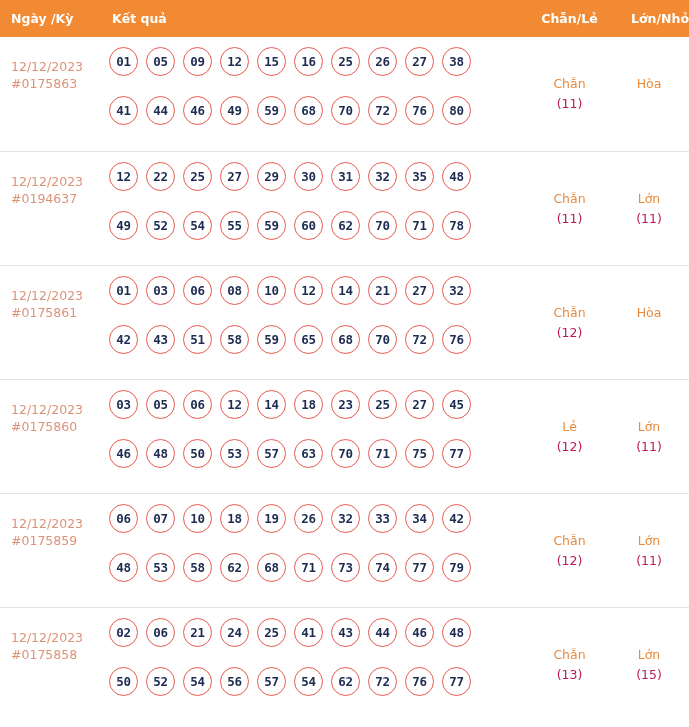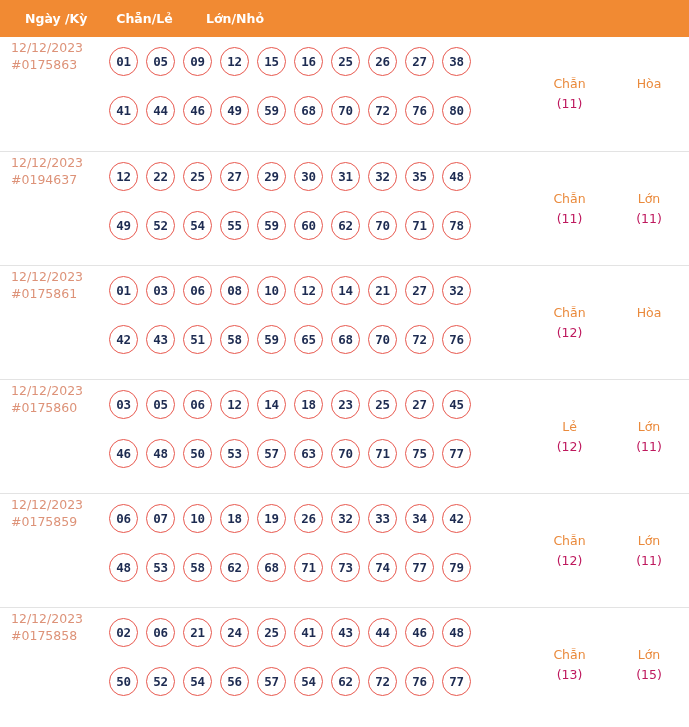--- a/index.html
+++ b/index.html
@@ -24,40 +24,40 @@
     background: #f18a33;
     height: 37px;
     color: #ffffff;
     font-size: 12.5px;
     font-weight: bold;
   }
   .th {
     box-sizing: border-box;
     white-space: nowrap;
   }
-  .th-date   { width: 105px; padding-left: 25px; }
+  .th-date   { width: 105px; padding-left: 11px; }
   .th-result { width: 425px; padding-left: 7px; }
   .th-oe     { width: 79px;  text-align: center; }
   .th-bs     { width: 80px;  text-align: right; }
 
   
   .row {
     display: flex;
     align-items: flex-start;
     border-top: 1px solid #e3e3e3;
     height: 114px;
     box-sizing: border-box;
   }
   .row:first-of-type { border-top: none; }
 
   .cell-date {
     width: 105px;
     box-sizing: border-box;
     padding-left: 11px;
-    padding-top: 2px;
+    padding-top: 21px;
     color: #dd9278;
     font-size: 12.5px;
     line-height: 17px;
     white-space: nowrap;
   }
   .cell-result {
     width: 425px;
     box-sizing: border-box;
     padding-left: 4px;
   }
@@ -103,20 +103,21 @@
   }
   .tag-count:empty { display: none; }
 </style>
 </head>
 <body>
 
 <div class="table">
 
   <div class="thead">
     <div class="th th-date">Ngày /Kỳ</div>
+    <div class="th th-result">Kết quả</div>
     <div class="th th-oe">Chẵn/Lẻ</div>
     <div class="th th-bs">Lớn/Nhỏ</div>
   </div>
 
   <div id="rows-container">
       <div class="row">
         <div class="cell-date">
           <div>12/12/2023</div>
           <div>#0175863</div>
         </div>

